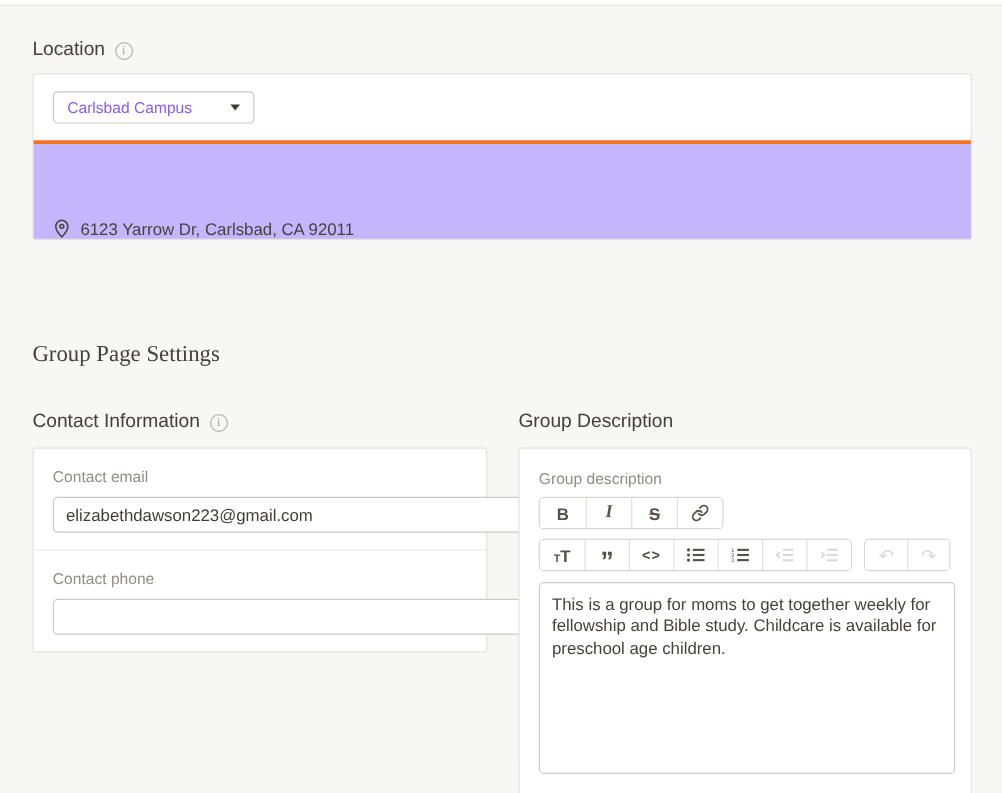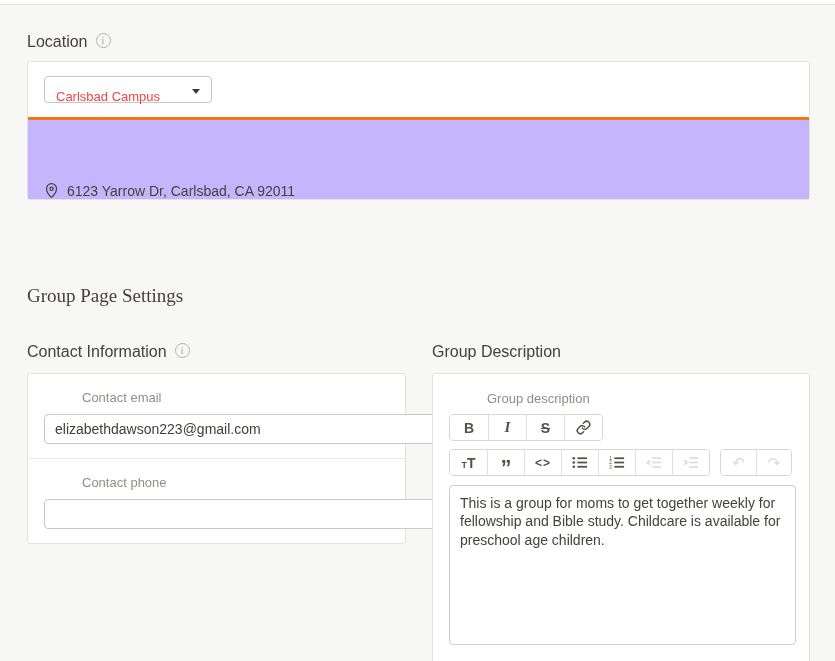--- a/index.html
+++ b/index.html
@@ -16,21 +16,21 @@
     border-bottom: 1px solid #e5e4e1;
   }
   .content { padding: 0 25px 0 27px; }
 
   
   .section-heading {
     font-size: 16px;
     font-weight: 400;
     color: #44403b;
     display: flex;
-    align-items: flex-start;
+    align-items: center;
     gap: 8px;
   }
   .big-heading {
     font-size: 19px;
     font-weight: 400;
     color: #44403b;
   }
   .info-icon {
     width: 15px; height: 15px;
     border: 1px solid #b5b2ae;
@@ -54,25 +54,25 @@
   
   .location-heading { margin-top: 28px; }
   .location-panel { margin-top: 10px; width: 783px; }
   .location-row1 { padding: 14px 16px; }
   .select-box {
     width: 168px; height: 27px;
     background: #fff;
     border: 1px solid #c9c7c3;
     border-radius: 4px;
     display: flex;
-    align-items: flex-start;
+    align-items: center;
     justify-content: space-between;
-    padding: 12px 11px;
+    padding: 0 11px;
     font-size: 13px;
-    color: #ef4444;
+    color: #8b5cf6;
     cursor: pointer;
   }
   .caret-down {
     width: 0; height: 0;
     border-left: 4px solid transparent;
     border-right: 4px solid transparent;
     border-top: 5px solid #3f3c38;
   }
   .location-row2 {
     border-top: 3px solid #f97316;
@@ -105,21 +105,21 @@
 
   
   .columns { display: flex; gap: 26px; margin-top: 36px; }
   .col-left { width: 379px; }
   .col-right { width: 378px; }
   .col-panel { margin-top: 12px; }
 
   
   .ci-block { padding: 16px 16px 14px 16px; }
   .ci-block + .ci-block { border-top: 1px solid #ebeae7; }
-  .field-label { font-size: 13px; color: #918d88; margin-left: 38px; }
+  .field-label { font-size: 13px; color: #918d88; }
   .text-input {
     margin-top: 9px;
     width: 413px;
     height: 30px;
     border: 1px solid #cbc9c5;
     border-radius: 4px;
     padding: 0 10px;
     font-family: "Liberation Sans", sans-serif;
     font-size: 14px;
     color: #413e39;

